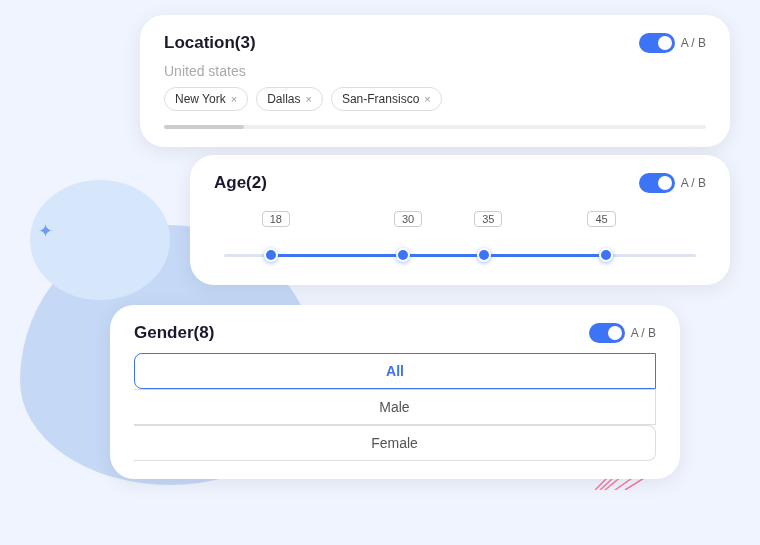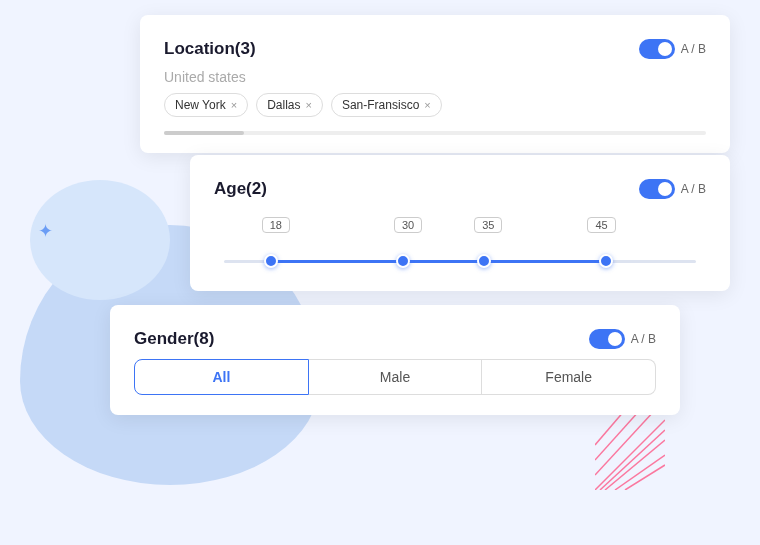--- a/index.html
+++ b/index.html
@@ -62,23 +62,23 @@
       top: 15px;
       left: 110px;
       right: 30px;
       bottom: 20px;
       z-index: 5;
     }
 
     
     .card {
       background: #fff;
-      border-radius: 8px;
+      border-radius: 24px;
       box-shadow: 0 4px 20px rgba(0,0,0,0.08);
-      padding: 24px 24px 18px 24px;
+      padding: 18px 24px 18px 24px;
       position: absolute;
     }
 
     
     .card-location {
       top: 0;
       left: 30px;
       right: 0;
       min-height: 130px;
     }
@@ -245,20 +245,21 @@
       transform: translateX(-50%);
       cursor: pointer;
       z-index: 2;
     }
 
     
     .gender-buttons {
       display: flex;
       gap: 0;
       margin-top: 6px;
+      flex-direction: column;
     }
 
     .gender-btn {
       flex: 1;
       padding: 9px 0;
       text-align: center;
       font-size: 14px;
       font-weight: 500;
       border: 1.5px solid #ddd;
       background: #fff;

